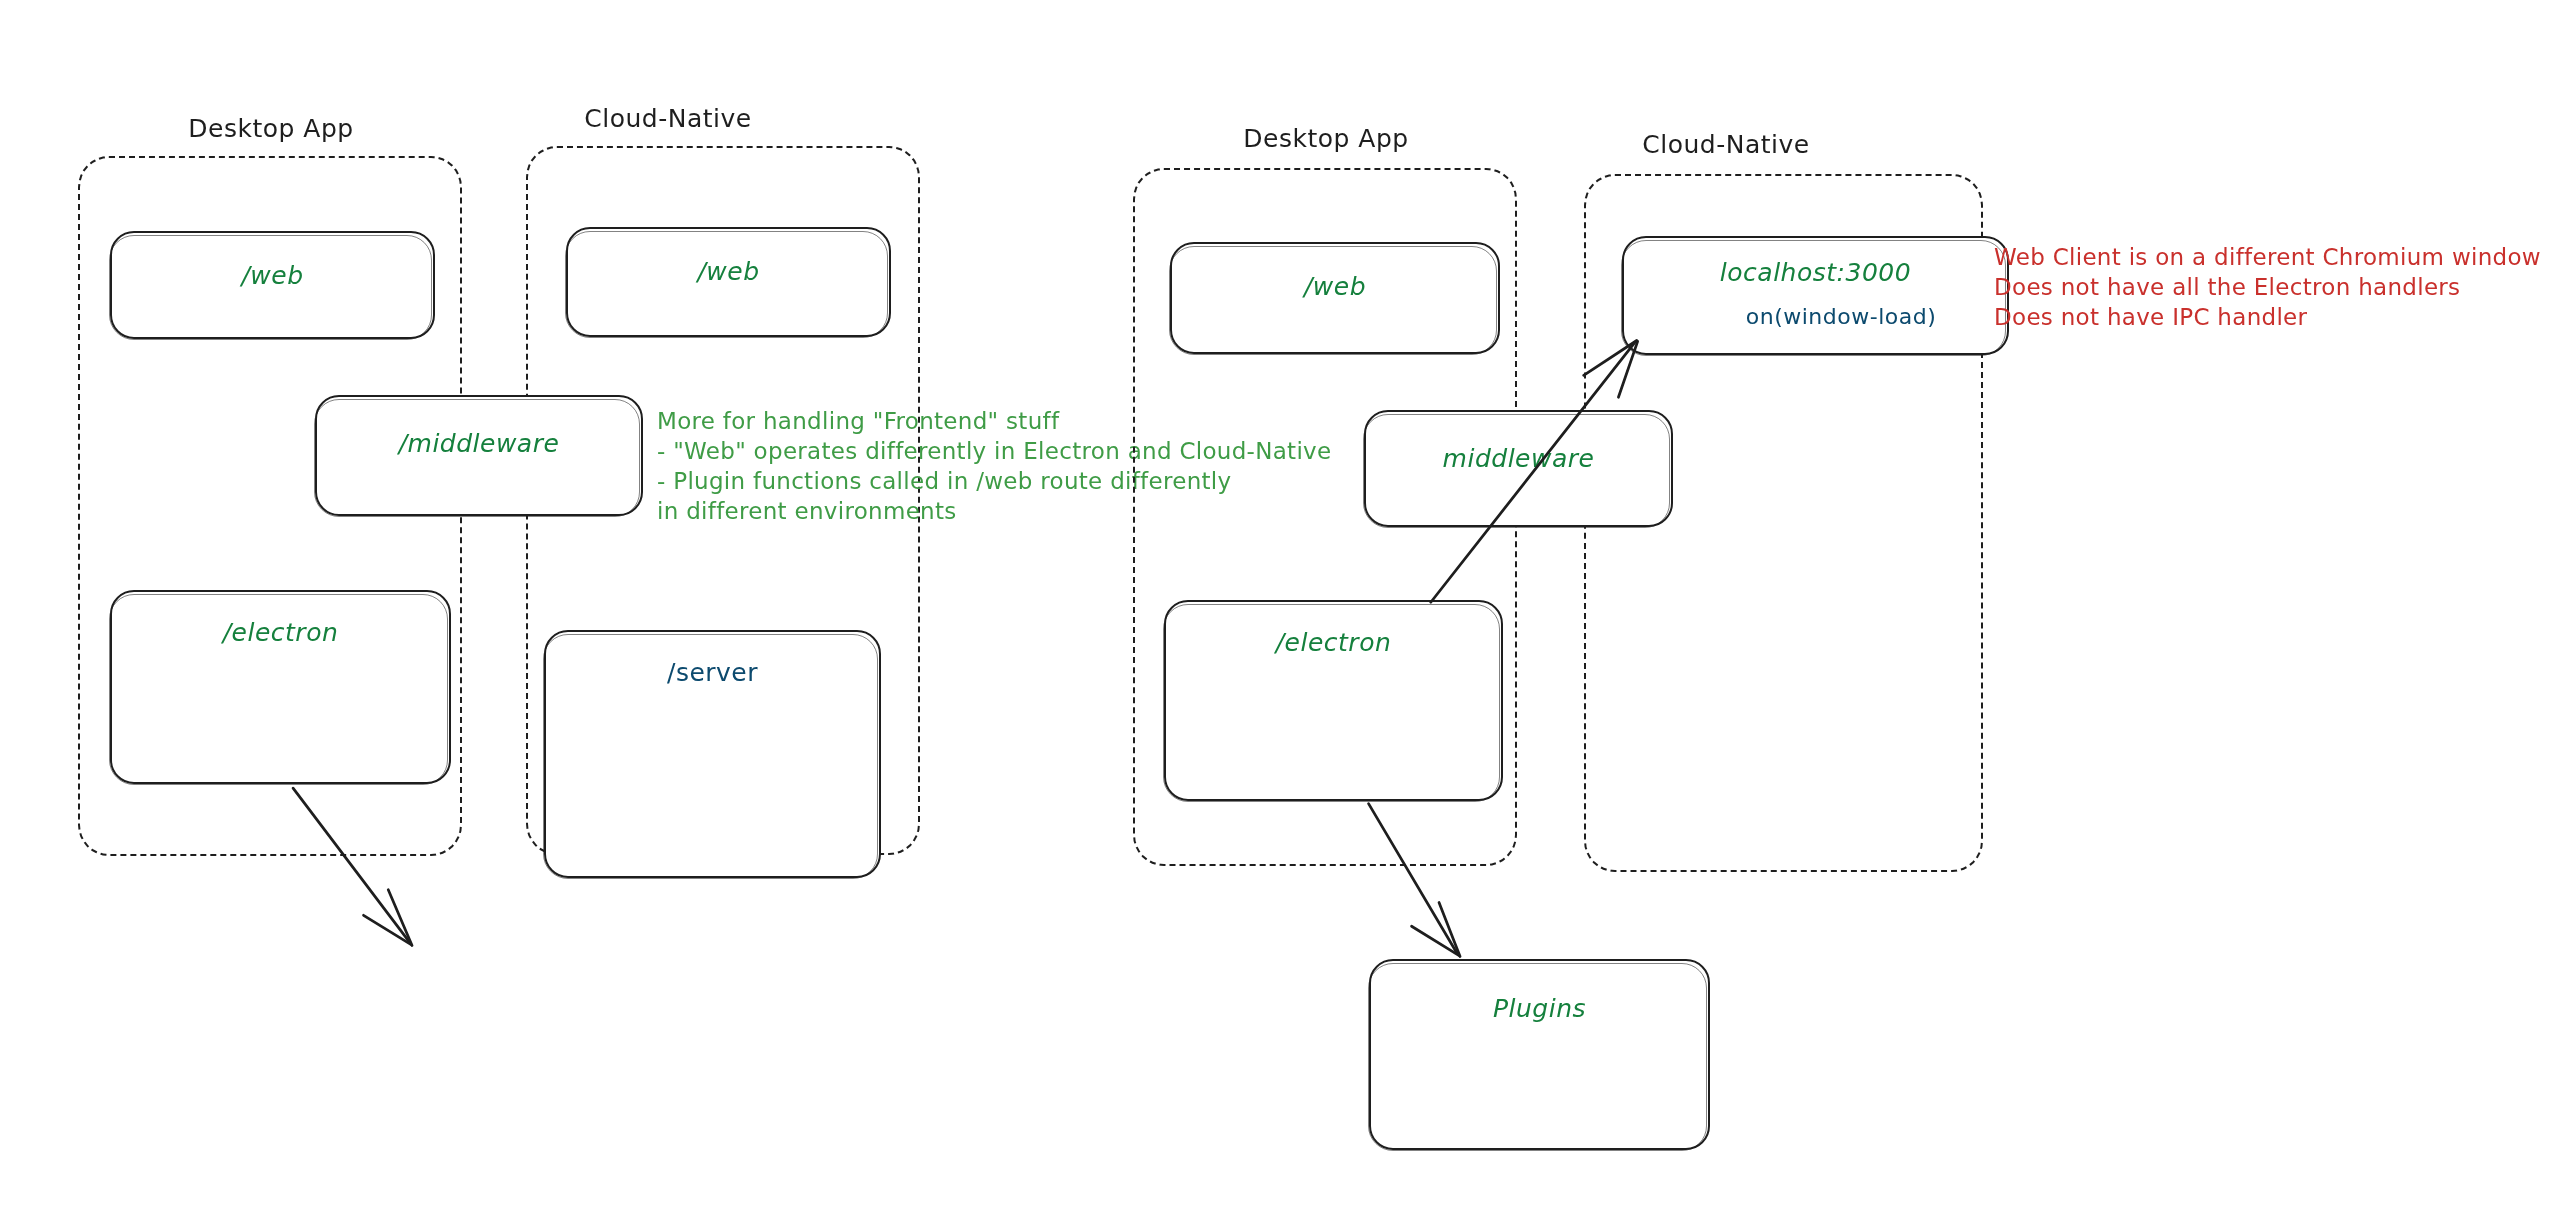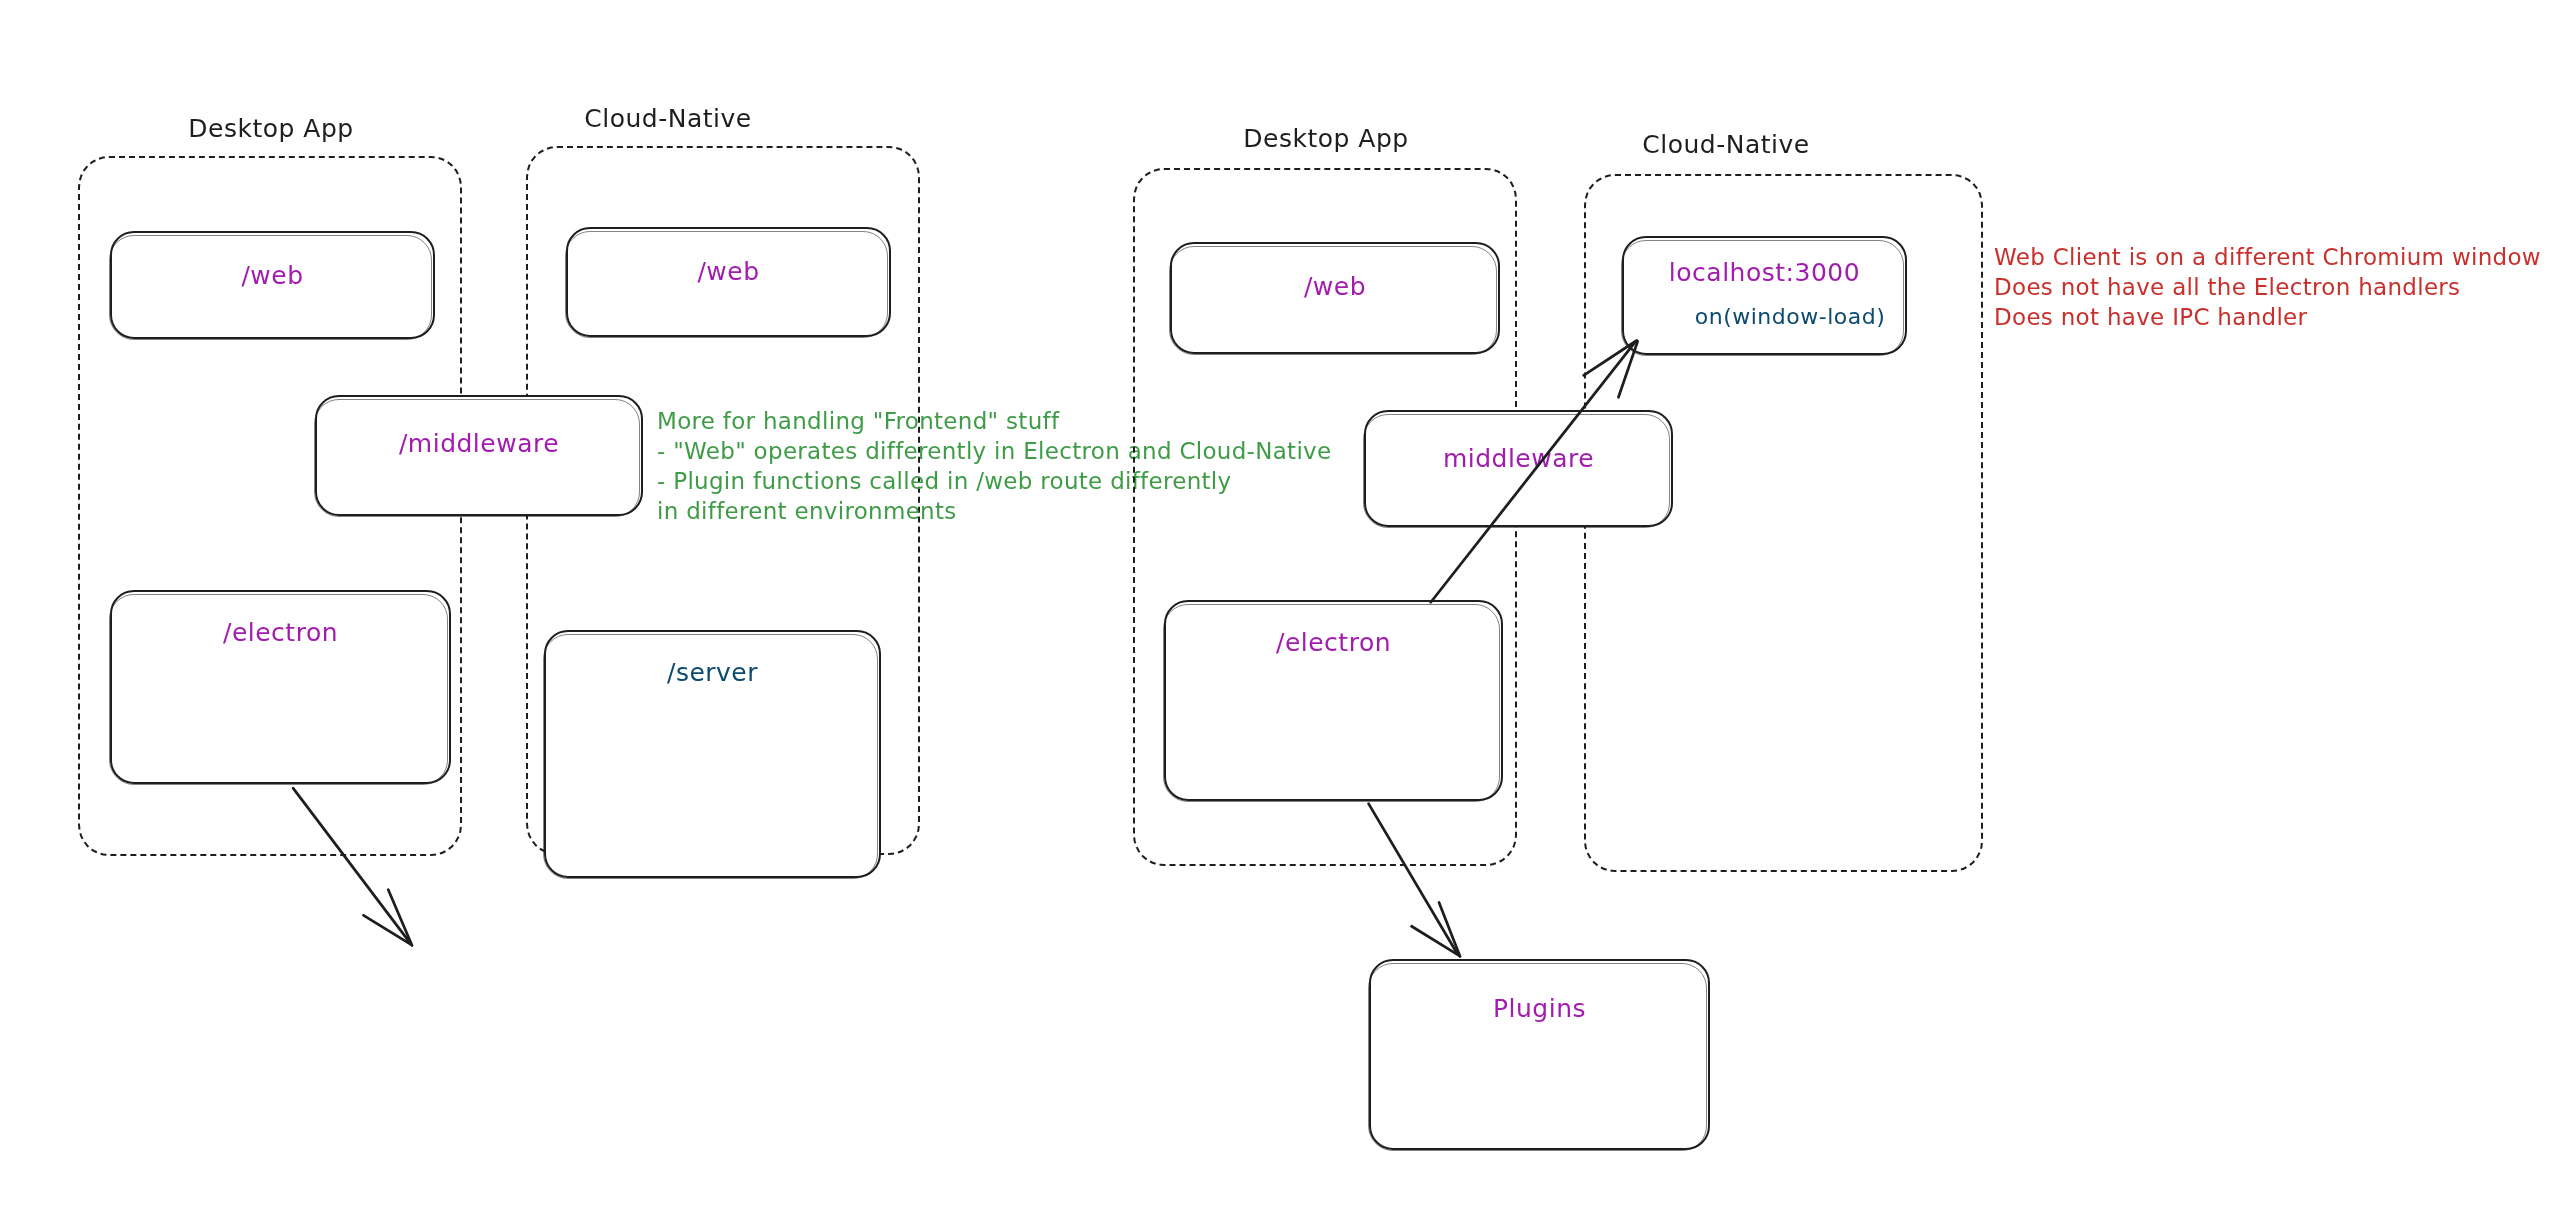--- a/index.html
+++ b/index.html
@@ -60,21 +60,21 @@
     left: 0;
     right: 0;
     text-align: center;
     color: #1e1e1e;
     font-size: 25px;
     letter-spacing: 0.5px;
     white-space: nowrap;
     font-family: "DejaVu Sans", sans-serif;
   }
   .node-label.red   { color: #0c4a6e; }
-  .node-label.black { color: #a21caf; }
+  .node-label.black { color: #15803d; font-style: italic; }
 
   
   .annot {
     position: absolute;
     white-space: pre;
     font-size: 23px;
     line-height: 30px;
     letter-spacing: 0.3px;
     font-family: "DejaVu Sans", sans-serif;
   }
@@ -130,21 +130,21 @@
   <div class="group" style="left:1133px; top:168px; width:384px; height:698px;"></div>
   <div class="group-label" style="left:1326px; top:124px;">Desktop App</div>
 
   <div class="group" style="left:1584px; top:174px; width:399px; height:698px;"></div>
   <div class="group-label" style="left:1726px; top:130px;">Cloud-Native</div>
 
   <div class="node" style="left:1170px; top:242px; width:330px; height:112px;">
     <div class="node-label black" style="top:27.5px;">/web</div>
   </div>
 
-  <div class="node" style="left:1622px; top:236px; width:285px; height:119px;">
+  <div class="node" style="left:1622px; top:236px; width:387px; height:119px;">
     <div class="node-label black" style="top:20px;">localhost:3000</div>
     <div class="node-label red" style="top:66px; font-size:22px; text-align:center; padding-left:51px;">on(window-load)</div>
   </div>
 
   <div class="node" style="left:1364px; top:410px; width:309px; height:117px;">
     <div class="node-label black" style="top:32px;">middleware</div>
   </div>
 
   <div class="node" style="left:1164px; top:600px; width:339px; height:201px;">
     <div class="node-label black" style="top:26px;">/electron</div>

